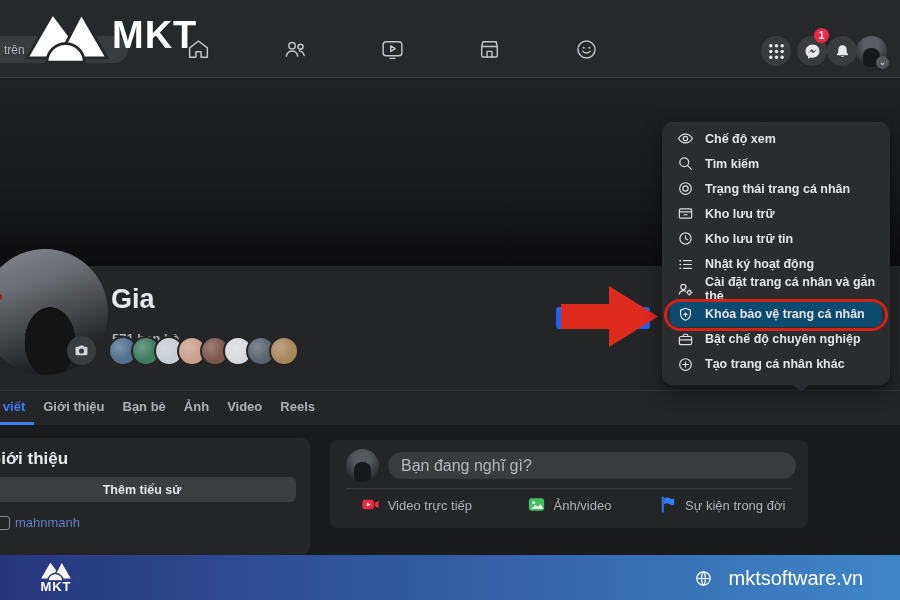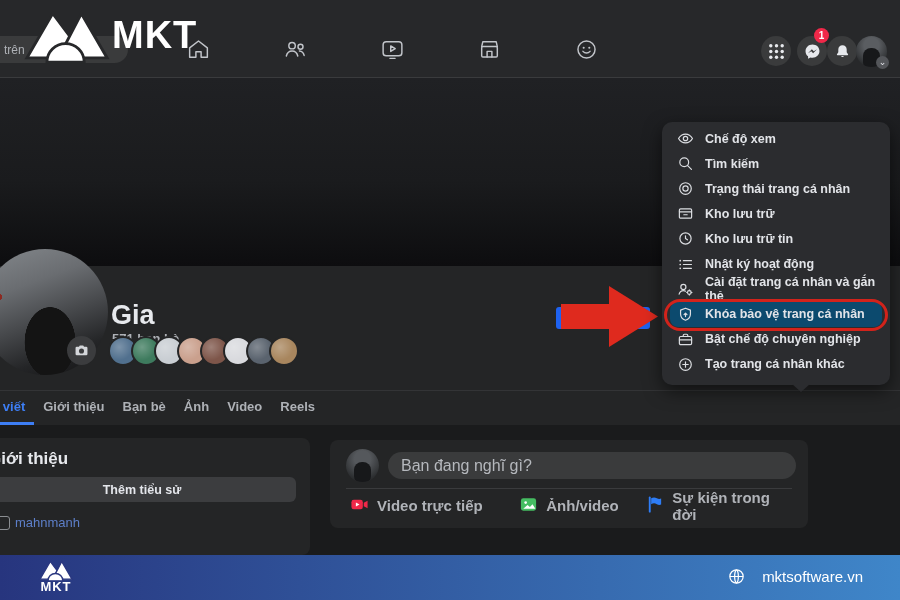--- a/index.html
+++ b/index.html
@@ -35,21 +35,21 @@
          background:linear-gradient(180deg,#202124 0%,#1a1b1d 55%,#0d0d0f 100%);}
   .header-sec{position:absolute;left:0;top:266px;width:900px;height:124px;background:#242526;}
   .big-avatar{position:absolute;left:-18px;top:249px;width:126px;height:126px;border-radius:50%;overflow:hidden;z-index:6;
       background:
         radial-gradient(ellipse 42px 58px at 54% 74%, #141414 60%, transparent 61%),
         radial-gradient(ellipse 17px 9px at 8% 38%, #8c2a22 60%, transparent 61%),
         linear-gradient(160deg,#84888c 0%,#6a6d71 30%,#46484b 55%,#242527 78%,#131314 100%);}
   .camera-btn{position:absolute;left:67px;top:336px;width:29px;height:29px;border-radius:50%;
               background:#3b3c3e;display:flex;align-items:center;justify-content:center;z-index:7;}
   .camera-btn svg{width:17px;height:17px;}
-  .profile-name{position:absolute;left:111px;top:284px;font-size:27px;font-weight:700;color:#e7e9ed;z-index:6;margin-top:16px;}
+  .profile-name{position:absolute;left:111px;top:284px;font-size:27px;font-weight:700;color:#e7e9ed;z-index:6;}
   .friends-count{position:absolute;left:112px;top:331px;font-size:13px;font-weight:600;color:#aeb1b6;z-index:6;}
   .friend-avatars{position:absolute;left:108px;top:336px;display:flex;z-index:6;}
   .friend-avatars .fa{width:26px;height:26px;border-radius:50%;border:2px solid #242526;margin-left:-7px;}
   .friend-avatars .fa:first-child{margin-left:0;}
 
   
   .annot-box{position:absolute;left:556px;top:307px;width:94px;height:22px;border-radius:3px;
              background:var(--callout-blue,#1e62f0);z-index:20;}
   .annot-shaft{position:absolute;left:561px;top:304px;width:52px;height:25px;
                background:var(--arrow-red,#df2a1e);z-index:21;}
@@ -98,30 +98,30 @@
   .composer-row{position:absolute;left:16px;top:9px;right:12px;display:flex;gap:9px;align-items:center;}
   .composer-avatar{width:33px;height:33px;border-radius:50%;flex:none;overflow:hidden;position:relative;
       background:radial-gradient(circle at 50% 30%,#55585c 0 28%,#2b2d2f 75%);}
   .composer-avatar::after{content:"";position:absolute;left:8px;top:13px;width:17px;height:22px;border-radius:8px;background:#17181a;}
   .composer-input{flex:1;height:27px;border-radius:14px;background:#3a3b3c;border:none;outline:none;
                   color:#b5b8bd;font-size:16px;padding:0 13px;font-family:"Liberation Sans",sans-serif;}
   .composer-input::placeholder{color:#b5b8bd;opacity:1;}
   .composer-divider{position:absolute;left:16px;right:16px;top:48px;height:1px;background:#3a3b3d;}
   .actions{position:absolute;left:10px;right:10px;top:49px;bottom:6px;display:flex;}
   .action{flex:1;display:flex;align-items:center;justify-content:center;gap:8px;border-radius:6px;
-          color:#b0b3b8;font-size:15px;font-weight:700;}
+          color:#b0b3b8;font-size:13px;font-weight:400;}
   .action svg{width:19px;height:19px;flex:none;}
 
   
   .footer{position:absolute;left:0;top:555px;width:900px;height:45px;z-index:40;
           background:linear-gradient(90deg,var(--footer-left,#27357e) 0%,var(--footer-right,#3f86c9) 100%);}
   .footer-logo{position:absolute;left:36px;top:3px;display:flex;flex-direction:column;align-items:center;}
   .footer-logo .mkt-small-text{color:#fff;font-weight:800;font-size:13px;letter-spacing:1px;margin-top:-3px;}
   .slogan{position:absolute;left:93px;top:12px;color:#fff;font-size:17px;font-weight:700;letter-spacing:.4px;}
-  .website{position:absolute;right:37px;top:12px;display:flex;align-items:center;gap:16px;color:#fff;font-size:15px;}
+  .website{position:absolute;right:37px;top:12px;display:flex;align-items:center;gap:16px;color:#fff;font-size:20px;}
   .website svg{width:19px;height:19px;}
 </style>
 </head>
 <body>
 
 <div class="stage">
 
   <div class="topbar">
     <div class="search-pill">
       <span>trên</span>

